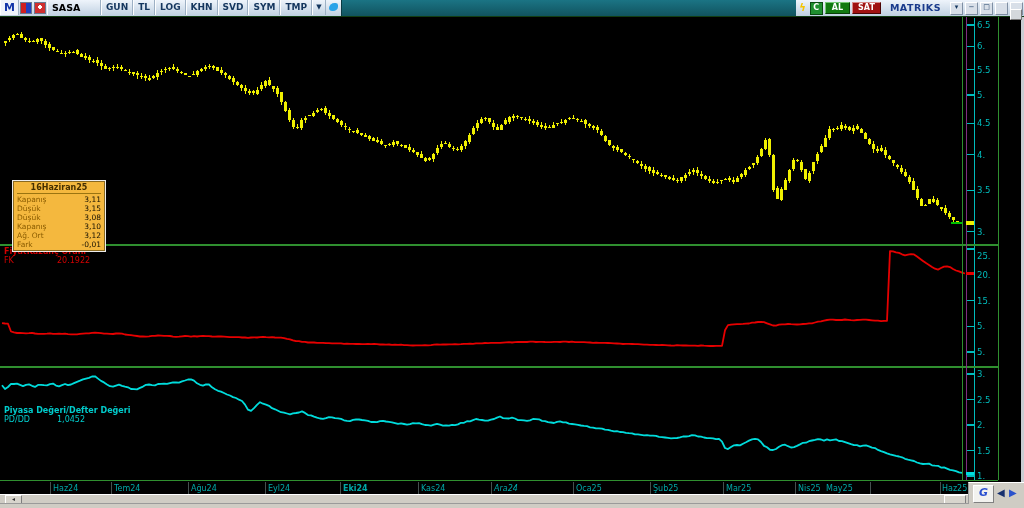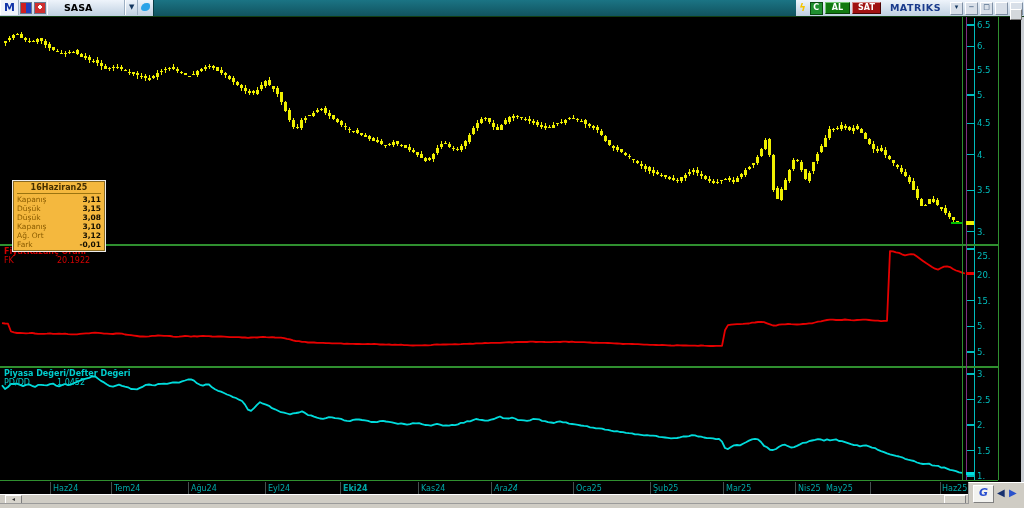--- a/index.html
+++ b/index.html
@@ -1,21 +1,21 @@
 <!DOCTYPE html>
 <html><head>
 <meta charset="utf-8">
 <style>
   html,body{margin:0;padding:0;background:#555;}
   #screen{position:relative;width:1024px;height:508px;background:#000;overflow:hidden;
           font-family:"DejaVu Sans",sans-serif;-webkit-font-smoothing:none;}
   
   .toolbar{position:absolute;top:0;left:0;width:1024px;height:16px;display:flex;align-items:stretch;
            background:linear-gradient(#eef4fb,#bfd0e1);z-index:7;border-bottom:1px solid #123d12;}
-  .cell{height:15px;line-height:15px;font-size:9px;font-weight:bold;color:#14365e;padding:0 16px;
+  .cell{height:15px;line-height:15px;font-size:9px;font-weight:bold;color:#14365e;padding:0 4px;
         border-right:1px solid #9db0c4;border-left:1px solid #fdfeff;white-space:nowrap;}
   .mlogo{color:#1134a8;background:#eef3fa;font-size:11px;padding:0 3px;border-right:1px solid #9db0c4;}
   .ticon{width:10px;height:10px;margin:2px 1px;border:1px solid #6a7a90;}
   .ticon1{background:linear-gradient(90deg,#d02020 50%,#2040c0 50%);}
   .ticon2{background:radial-gradient(circle at 50% 40%,#fff 0 2px,#d03030 2px);}
   .symcell{color:#000;font-size:9.5px;min-width:44px;}
   .drop{padding:0 3px;font-size:7px;}
   .bird{width:9px;height:8px;margin:3px 3px;background:#2aa3e8;border-radius:70% 30% 60% 40%;}
   .filler{flex:1;background:linear-gradient(#1b7484,#11535f);border-left:1px solid #0a3a42;margin:0;}
   .glyph{padding:0 3px;line-height:15px;font-size:10px;font-weight:bold;}
@@ -29,32 +29,32 @@
   .brand{font-size:9.5px;font-weight:bold;color:#1a3b8c;padding:0 8px;line-height:15px;letter-spacing:.5px;}
   .winbtn{width:11px;height:11px;margin:2px 1px;background:#d8dfe8;border:1px solid;
           border-color:#ffffff #7f8fa3 #7f8fa3 #ffffff;font-size:7px;line-height:9px;text-align:center;color:#14365e;}
   
   .chart{position:absolute;top:16px;left:0;width:1024px;height:466px;background:#000;}
   .chart svg{position:absolute;top:0;left:0;}
   .ylab{position:absolute;left:977px;font-size:8.5px;color:#00bcbc;white-space:nowrap;}
   .ptitle{position:absolute;left:4px;font-size:8px;font-weight:bold;white-space:nowrap;}
   .psub{position:absolute;font-size:8px;font-weight:normal;white-space:nowrap;}
   .fkc{color:#d40000;}
-  .pdc{color:#00cccc;}
+  .pdc{color:#00cccc;margin-top:37px;}
   .paneclose{position:absolute;left:1010px;top:9px;width:10px;height:9px;background:#d4d8dc;
              border:1px solid;border-color:#fff #777 #777 #fff;z-index:8;}
   .redge{position:absolute;left:1021px;top:16px;width:3px;height:466px;background:#c9cdd2;z-index:6;}
   
   .tooltip{position:absolute;left:12px;top:164px;width:84px;background:#f4b83e;
            border:1px solid #ececec;box-shadow:0 0 0 1px #8a6a20 inset;padding:2px 4px 2px;z-index:5;}
   .tt-head{text-align:center;font-size:8px;font-weight:bold;color:#452f00;
            border-bottom:1px solid #9a7410;padding-bottom:1px;margin-bottom:1px;}
   .tt-row{display:flex;justify-content:space-between;font-size:7.5px;line-height:9px;}
   .tt-l{color:#8a5c00;}
-  .tt-v{color:#140f00;font-weight:bold;}
+  .tt-v{color:#140f00;font-weight:normal;}
   
   .xstrip{position:absolute;top:482px;left:0;width:1024px;height:12px;background:#000;overflow:hidden;}
   .xlab{position:absolute;top:2px;font-size:8px;color:#00a8a8;white-space:nowrap;}
   .xdiv{position:absolute;top:0;width:1px;height:12px;background:#45504f;}
   .scroll{position:absolute;top:494px;left:0;width:1024px;height:9px;background:#cfccc4;border-top:1px solid #fff;}
   .sbtn{position:absolute;top:0;height:7px;background:#d8d5cd;border:1px solid;
         border-color:#fff #7d7d7d #7d7d7d #fff;font-size:6px;line-height:6px;text-align:center;color:#333;}
   .corner{position:absolute;top:482px;left:968px;width:56px;height:21px;background:#cfccc4;
           border-left:1px solid #9a9a9a;border-top:1px solid #fff;z-index:7;}
   .mxbtn{position:absolute;left:4px;top:2px;width:19px;height:16px;background:#f2f2ef;border:1px solid;
@@ -66,20 +66,29 @@
 </head>
 <body>
 
 <div id="screen">
 
   <div class="toolbar">
     <div class="cell mlogo">M</div>
     <div class="ticon ticon1"></div>
     <div class="ticon ticon2"></div>
     <div class="cell symcell">SASA</div>
+    <span id="tb-buttons" style="display:flex;">
+        <div class="cell">GUN</div>
+        <div class="cell">TL</div>
+        <div class="cell">LOG</div>
+        <div class="cell">KHN</div>
+        <div class="cell">SVD</div>
+        <div class="cell">SYM</div>
+        <div class="cell">TMP</div>
+      </span>
     <div class="cell drop">▼</div>
     <div class="bird"></div>
     <div class="filler"></div>
     <div class="glyph zap">ϟ</div>
     <div class="cicon">C</div>
     <div class="albtn">AL</div>
     <div class="satbtn">SAT</div>
     <div class="brand">MATRIKS</div>
     <span id="tb-win" style="display:flex;">
         <div class="winbtn">▾</div>

